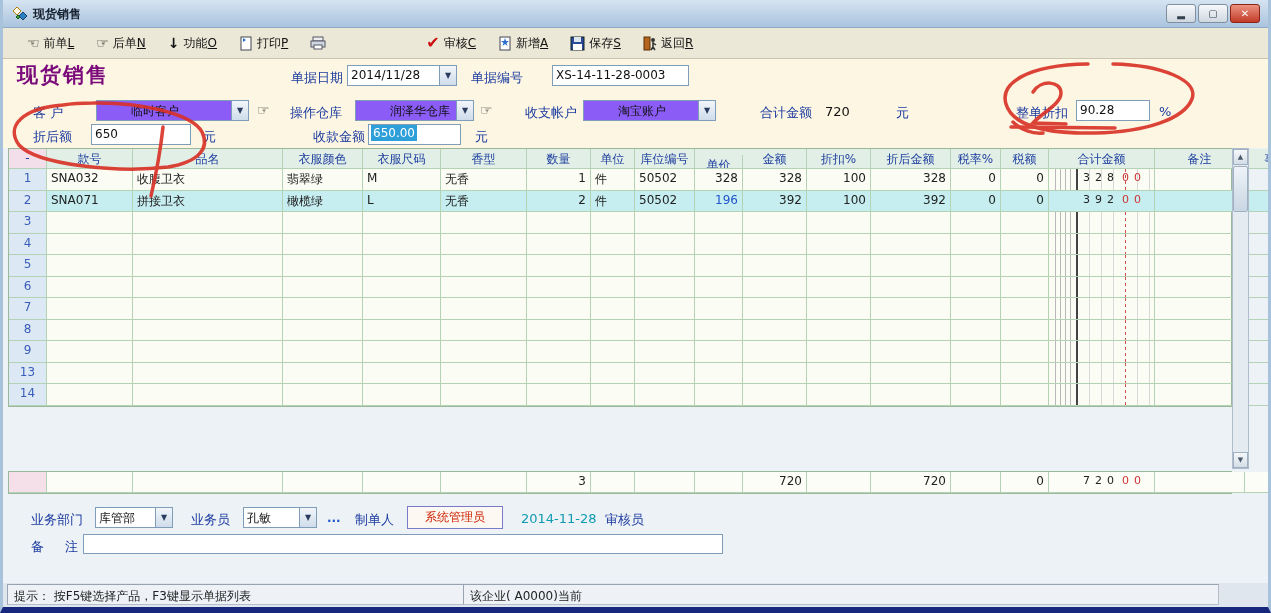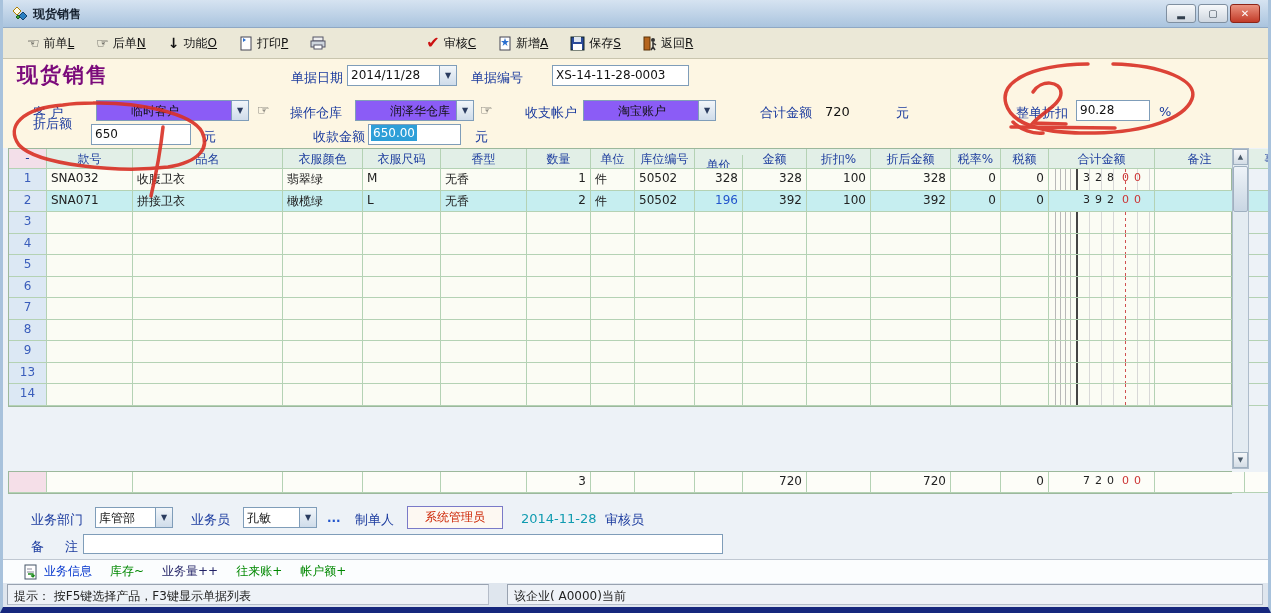--- a/index.html
+++ b/index.html
@@ -184,21 +184,21 @@
     </div>
 
     <span class="flabel" style="left:757px;top:45px">合计金额</span>
     <span class="fvalue" style="left:822px;top:45px">720</span>
     <span class="flabel" style="left:893px;top:45px">元</span>
 
     <span class="flabel" style="left:1013px;top:45px">整单折扣</span>
     <div class="tinput" style="left:1073px;top:41px;width:74px;padding-top:2px">90.28</div>
     <span class="flabel" style="left:1156px;top:45px">%</span>
 
-    <span class="flabel" style="left:30px;top:56px">折后额</span>
+    <span class="flabel" style="left:30px;top:69px">折后额</span>
     <div class="tinput" style="left:88px;top:65px;width:100px;padding-top:2px">650</div>
     <span class="flabel" style="left:200px;top:69px">元</span>
 
     <span class="flabel" style="left:310px;top:69px">收款金额</span>
     <div class="selbox" style="left:365px;top:65px;width:93px">
       <span>650.00</span>
     </div>
     <span class="flabel" style="left:472px;top:69px">元</span>
   </div>
 
@@ -488,36 +488,24 @@
   <span class="dots" style="left:324px;top:511px">...</span>
   <span class="flabel" style="left:352px;top:511px">制单人</span>
   <div class="maker-box" style="left:404px;top:506px;min-width:96px">系统管理员</div>
   <span class="fvalue" style="left:518px;top:511px;color:#0f9bb0">2014-11-28</span>
   <span class="flabel" style="left:602px;top:511px">审核员</span>
 
   <span class="flabel" style="left:28px;top:538px">备</span>
   <span class="flabel" style="left:62px;top:538px">注</span>
   <div class="tinput" style="left:80px;top:534px;width:640px;height:20px;padding-top:2px"></div>
 
-  <div id="infobar">
-    <svg width="15" height="16" style="margin-right:6px">
-      <rect x="2" y="1" width="11" height="14" fill="#fff" stroke="#456"></rect>
-      <path d="M4 5 L9 5 M4 8 L11 8" stroke="#889" stroke-width="1"></path>
-      <path d="M5 10 L10 10 L10 13 M10 13 L8 11.5 M10 13 L11.5 11" stroke="#1a8a1a" stroke-width="1.3" fill="none"></path>
-    </svg>
-    <span class="info-item" style="color: rgb(0, 51, 204);">业务信息</span>
-    <span class="info-item" style="color: rgb(0, 136, 0);">库存~</span>
-    <span class="info-item" style="color: rgb(34, 34, 102);">业务量++</span>
-    <span class="info-item" style="color: rgb(0, 136, 0);">往来账+</span>
-    <span class="info-item" style="color: rgb(0, 136, 0);">帐户额+</span>
-  </div>
 
   <div id="statusbar">
     <div class="spanel" style="left:4px;width:482px">提示： 按F5键选择产品，F3键显示单据列表</div>
-    <div class="spanel" style="left:504px;width:756px">该企业( A0000)当前</div>
+    <div class="spanel" style="left:460px;width:756px">该企业( A0000)当前</div>
   </div>
 
   <svg id="annots" viewBox="0 0 1271 613">
     <g fill="none" stroke="#d93025" stroke-width="3.5" stroke-linecap="round" opacity="0.9">
       <path d="M 60 105 C 20 108 2 126 16 145 C 34 165 115 173 165 167 C 196 162 207 148 199 132 C 189 113 135 102 90 103 C 77 103 66 104 60 105"></path>
       <path d="M 160 127 C 158 146 154 170 148 196"></path>
       <path d="M 1085 64 C 1022 65 997 84 1003 104 C 1009 125 1042 134 1092 133 C 1143 132 1181 119 1189 99 C 1196 80 1158 65 1110 64"></path>
       <path d="M 1010 122 C 1018 130 1030 134 1040 133"></path>
       <path d="M 1030 92 C 1038 79 1058 81 1058 93 C 1058 104 1040 112 1030 123 L 1063 124"></path>
       <path d="M 1008 127 L 1112 128"></path>

